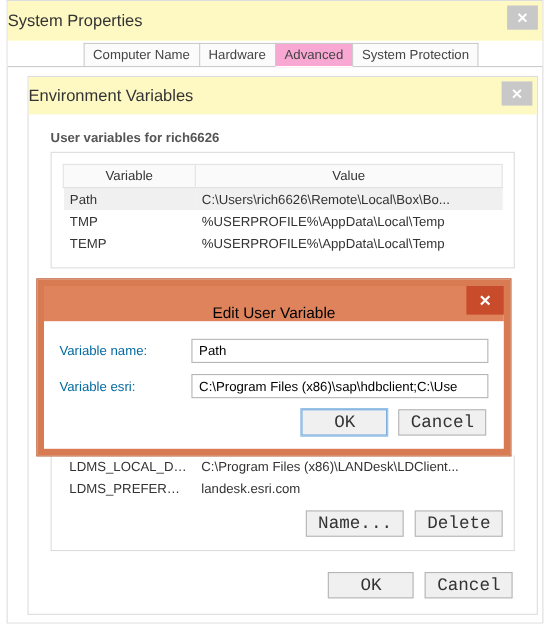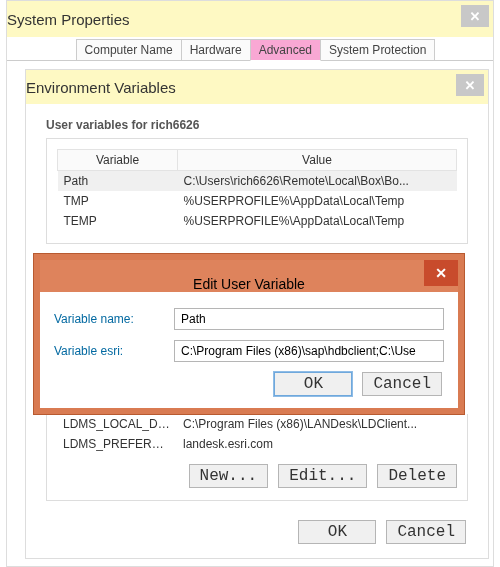--- a/index.html
+++ b/index.html
@@ -284,22 +284,21 @@
                 <td>LDMS_LOCAL_DIR...</td>
                 <td>C:\Program Files (x86)\LANDesk\LDClient...</td>
               </tr>
               <tr>
                 <td>LDMS_PREFERRE...</td>
                 <td>landesk.esri.com</td>
               </tr>
             </tbody>
           </table>
           <div class="btnrow">
-            <button class="win">New...</button>
-            <button class="win">Edit...</button>
+            <button class="win">Name...</button>
             <button class="win">Delete</button>
           </div>
         </div>
       </div>
 
     </div>
 
     <div class="envfooter">
       <button class="win">OK</button>
       <button class="win">Cancel</button>

